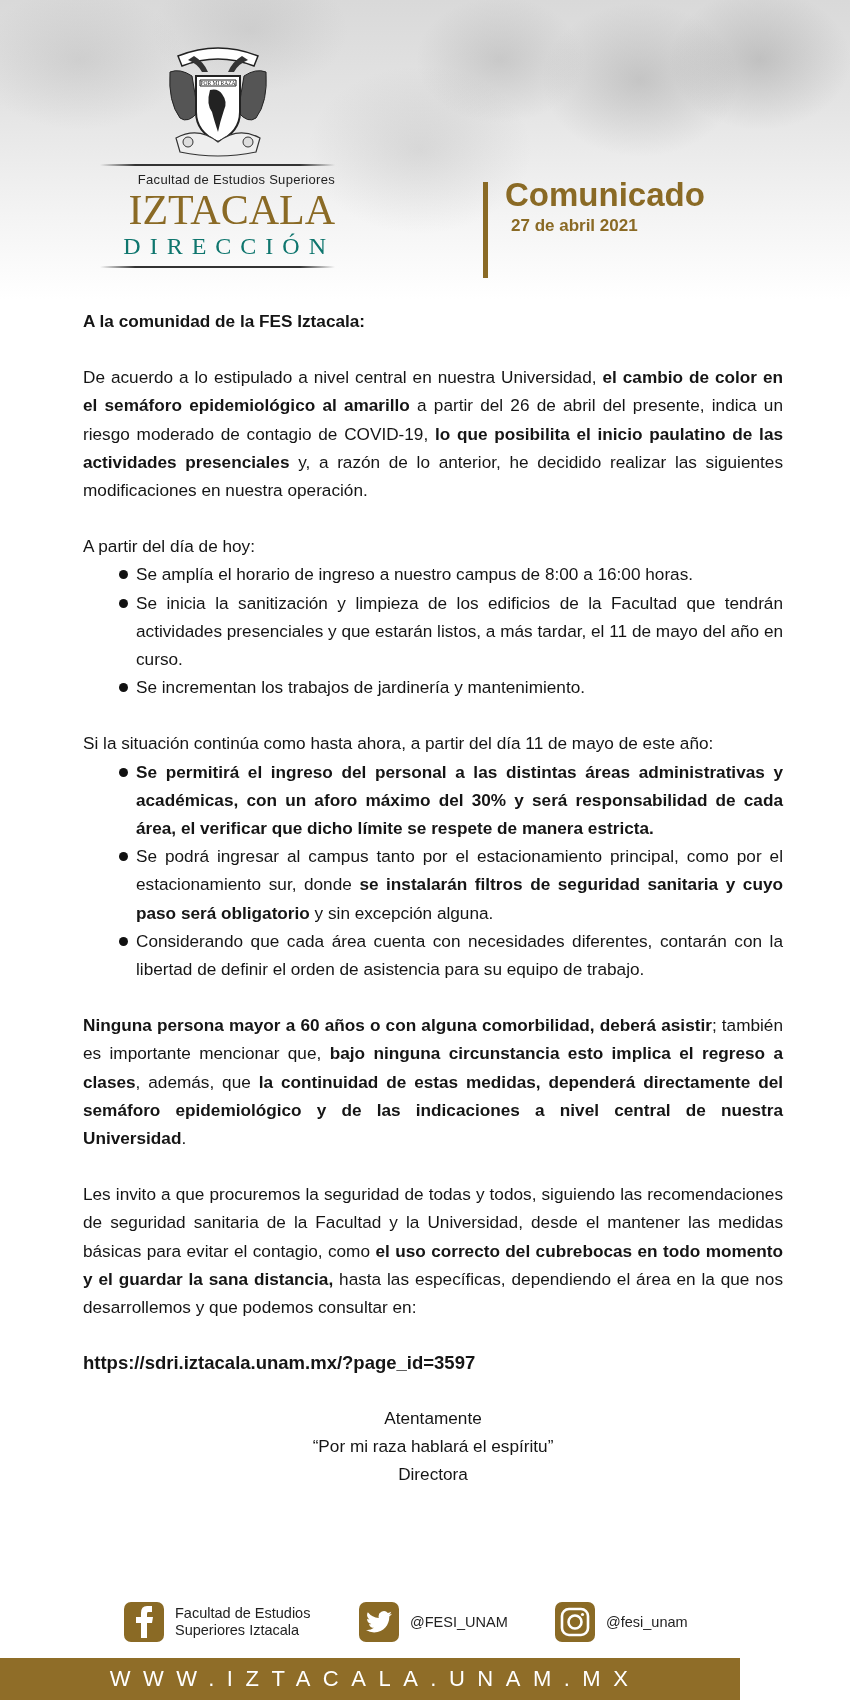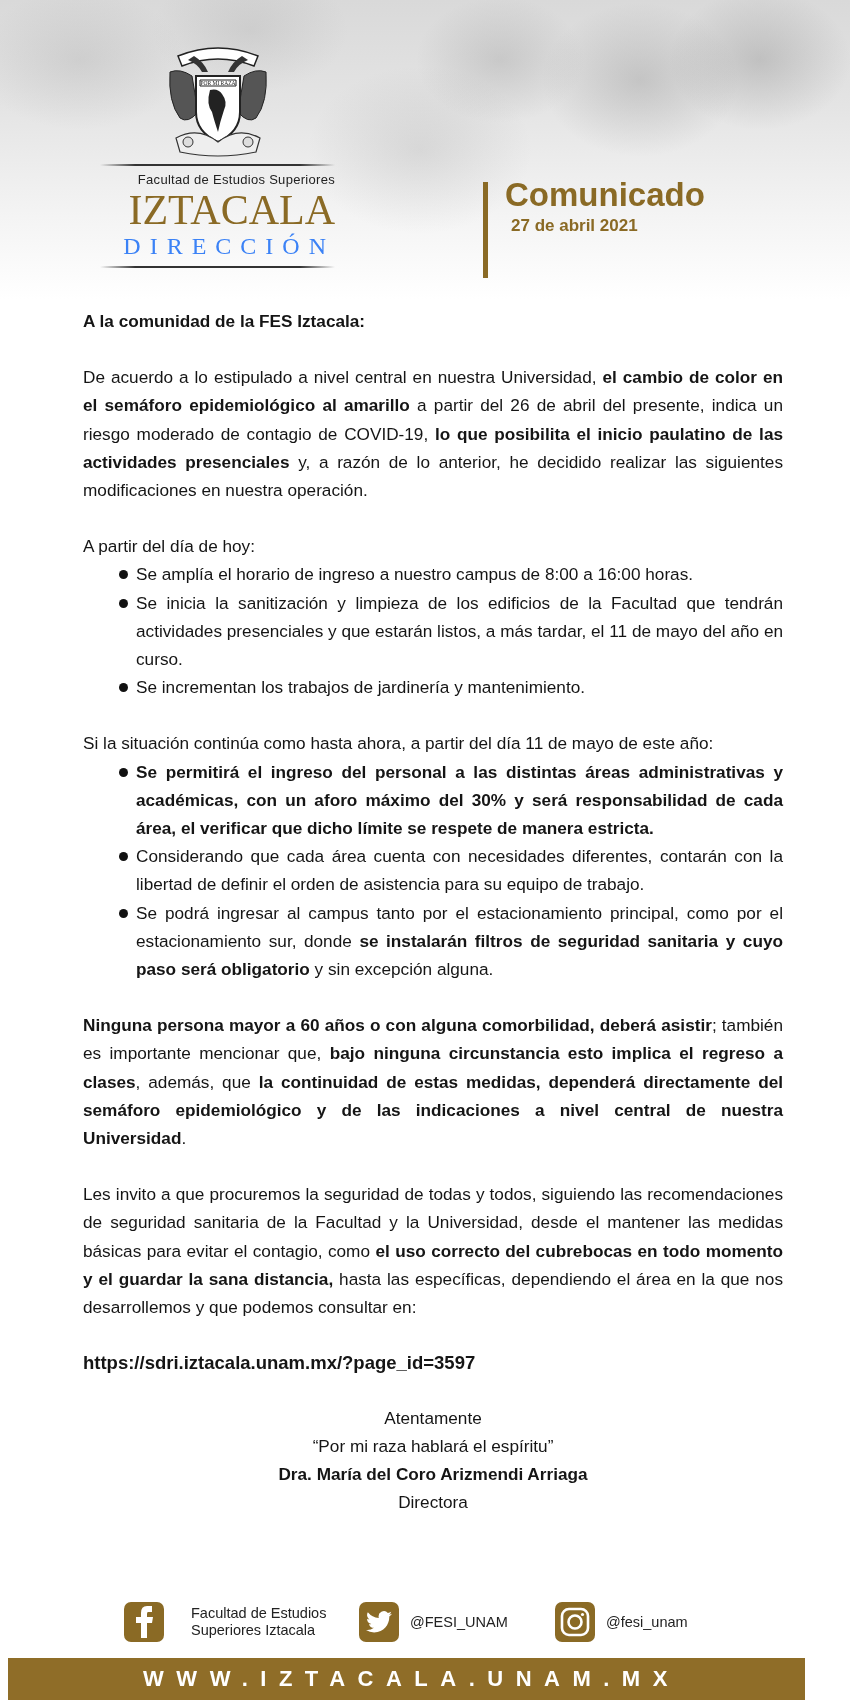--- a/index.html
+++ b/index.html
@@ -18,21 +18,21 @@
       radial-gradient(ellipse 140px 90px at 250px 30px, rgba(140,140,140,0.18), rgba(255,255,255,0) 70%),
       linear-gradient(to bottom, #d9d9d9 0%, #e4e4e4 35%, #f3f3f3 70%, #ffffff 100%);
   }
 
   
   .logo-block { position: absolute; left: 100px; top: 42px; width: 235px; text-align: right; }
   .crest { width: 120px; height: 120px; margin: 0 auto; display: block; }
   .logo-rule { height: 2px; background: linear-gradient(to right, rgba(40,40,40,0), #333 15%, #333 85%, rgba(40,40,40,0)); margin: 2px 0; }
   .logo-sub { font-size: 13px; color: #222; letter-spacing: 0.3px; margin-top: 6px; white-space: nowrap; }
   .logo-name { font-family: "Liberation Serif", "DejaVu Serif", serif; font-size: 42px; color: #8a6a25; line-height: 42px; letter-spacing: 0px; margin-top: 2px; }
-  .logo-dir { font-family: "Liberation Serif", "DejaVu Serif", serif; font-size: 24px; color: #3b82f6; letter-spacing: 9px; margin-top: 2px; padding-left: 8px; }
+  .logo-dir { font-family: "Liberation Serif", "DejaVu Serif", serif; font-size: 24px; color: #0f766e; letter-spacing: 9px; margin-top: 2px; padding-left: 8px; }
   .logo-rule-bottom { margin-top: 6px; }
 
   
   .title-bar { position: absolute; left: 483px; top: 182px; width: 5px; height: 96px; background: #8a6a25; }
   .title-block { position: absolute; left: 505px; top: 176px; color: #8a6a25; }
   .title-line { font-size: 33px; font-weight: bold; line-height: 38px; white-space: nowrap; }
   .title-date { font-size: 17px; font-weight: bold; margin-top: 2px; padding-left: 6px; }
 
   
   .content { position: absolute; left: 83px; top: 307px; width: 700px; font-size: 17.2px; line-height: 28.2px; color: #151515; }
@@ -46,26 +46,26 @@
   ul.bullets li .dot { position: absolute; left: 0; top: 10px; width: 9px; height: 9px; border-radius: 50%; background: #111; }
   .link-line { text-align: center; font-weight: bold; font-size: 18.5px; margin-top: 2px; margin-bottom: 26px; }
   .sign { text-align: center; line-height: 28px; }
   .sign .name { font-weight: bold; }
 
   
   .social { position: absolute; top: 1602px; left: 0; width: 850px; height: 40px; }
   .soc-item { position: absolute; top: 0; display: flex; align-items: center; }
   .soc-icon { width: 40px; height: 40px; border-radius: 7px; background: #8a6a25; display: flex; align-items: center; justify-content: center; }
   .soc-text { margin-left: 11px; font-size: 14.5px; color: #222; line-height: 17px; }
-  .soc-fb { left: 124px; gap: 16px; }
+  .soc-fb { left: 124px; }
   .soc-tw { left: 359px; }
   .soc-ig { left: 555px; }
 
   
-  .footer { position: absolute; left: 8px; top: 1658px; width: 797px; height: 42px; background: #8f6d28; display: flex; align-items: center; justify-content: center; font-weight: bold; }
+  .footer { position: absolute; left: 0; top: 1658px; width: 740px; height: 42px; background: #8f6d28; display: flex; align-items: center; justify-content: center; }
   .footer-url { color: #ffffff; font-size: 22px; letter-spacing: 12.5px; padding-left: 10px; }
 </style>
 </head>
 <body>
 
 <div class="header-bg"></div>
 
 <div class="logo-block">
   <svg class="crest" viewBox="0 0 120 120">
     <path d="M20 14 Q60 -2 100 14 L96 24 Q60 10 24 24 Z" fill="#fff" stroke="#222" stroke-width="1.5"></path>
@@ -102,34 +102,33 @@
   <p class="sec-title">A partir del día de hoy:</p>
   <ul class="bullets">
       <li><span class="dot"></span><span>Se amplía el horario de ingreso a nuestro campus de 8:00 a 16:00 horas.</span></li>
       <li><span class="dot"></span><span>Se inicia la sanitización y limpieza de los edificios de la Facultad que tendrán actividades presenciales y que estarán listos, a más tardar, el 11 de mayo del año en curso.</span></li>
       <li><span class="dot"></span><span>Se incrementan los trabajos de jardinería y mantenimiento.</span></li>
     </ul>
 
   <p class="sec-title">Si la situación continúa como hasta ahora, a partir del día 11 de mayo de este año:</p>
   <ul class="bullets">
       <li><span class="dot"></span><b>Se permitirá el ingreso del personal a las distintas áreas administrativas y académicas, con un aforo máximo del 30% y será responsabilidad de cada área, el verificar que dicho límite se respete de manera estricta.</b></li>
+      <li><span class="dot"></span><span>Se podrá ingresar al campus tanto por el estacionamiento principal, como por el estacionamiento sur, donde </span><b>se instalarán filtros de seguridad sanitaria y cuyo paso será obligatorio</b><span> y sin excepción alguna.</span></li>
       <li><span class="dot"></span><span>Considerando que cada área cuenta con necesidades diferentes, contarán con la libertad de definir el orden de asistencia para su equipo de trabajo.</span></li>
-      <li><span class="dot"></span><span>Se podrá ingresar al campus tanto por el estacionamiento principal, como por el estacionamiento sur, donde </span><b>se instalarán filtros de seguridad sanitaria y cuyo paso será obligatorio</b><span> y sin excepción alguna.</span></li>
     </ul>
 
   <p class="para rich"><b>Ninguna persona mayor a 60 años o con alguna comorbilidad, deberá asistir</b><span>; también es importante mencionar que, </span><b>bajo ninguna circunstancia esto implica el regreso a clases</b><span>, además, que </span><b>la continuidad de estas medidas, dependerá directamente del semáforo epidemiológico y de las indicaciones a nivel central de nuestra Universidad</b><span>.</span></p>
 
   <p class="para rich"><span>Les invito a que procuremos la seguridad de todas y todos, siguiendo las recomendaciones de seguridad sanitaria de la Facultad y la Universidad, desde el mantener las medidas básicas para evitar el contagio, como </span><b>el uso correcto del cubrebocas en todo momento y el guardar la sana distancia,</b><span> hasta las específicas, dependiendo el área en la que nos desarrollemos y que podemos consultar en:</span></p>
 
   <p class="link-line">https://sdri.iztacala.unam.mx/?page_id=3597</p>
 
   <div class="sign">
     <div>Atentamente</div>
     <div>“Por mi raza hablará el espíritu”</div>
-    <div class="name">Dra. María del Coro Arizmendi Arriaga</div>
     <div>Directora</div>
   </div>
 </div>
 
 <div class="social">
   <div class="soc-item soc-fb">
     <div class="soc-icon">
       <svg width="24" height="32" viewBox="0 0 24 32">
           <path d="M16 6 H20 V0 H15 Q9 0 9 7 V11 H4 V17 H9 V32 H15 V17 H20 L21 11 H15 V8 Q15 6 16 6 Z" fill="#fff"></path>
         </svg>

